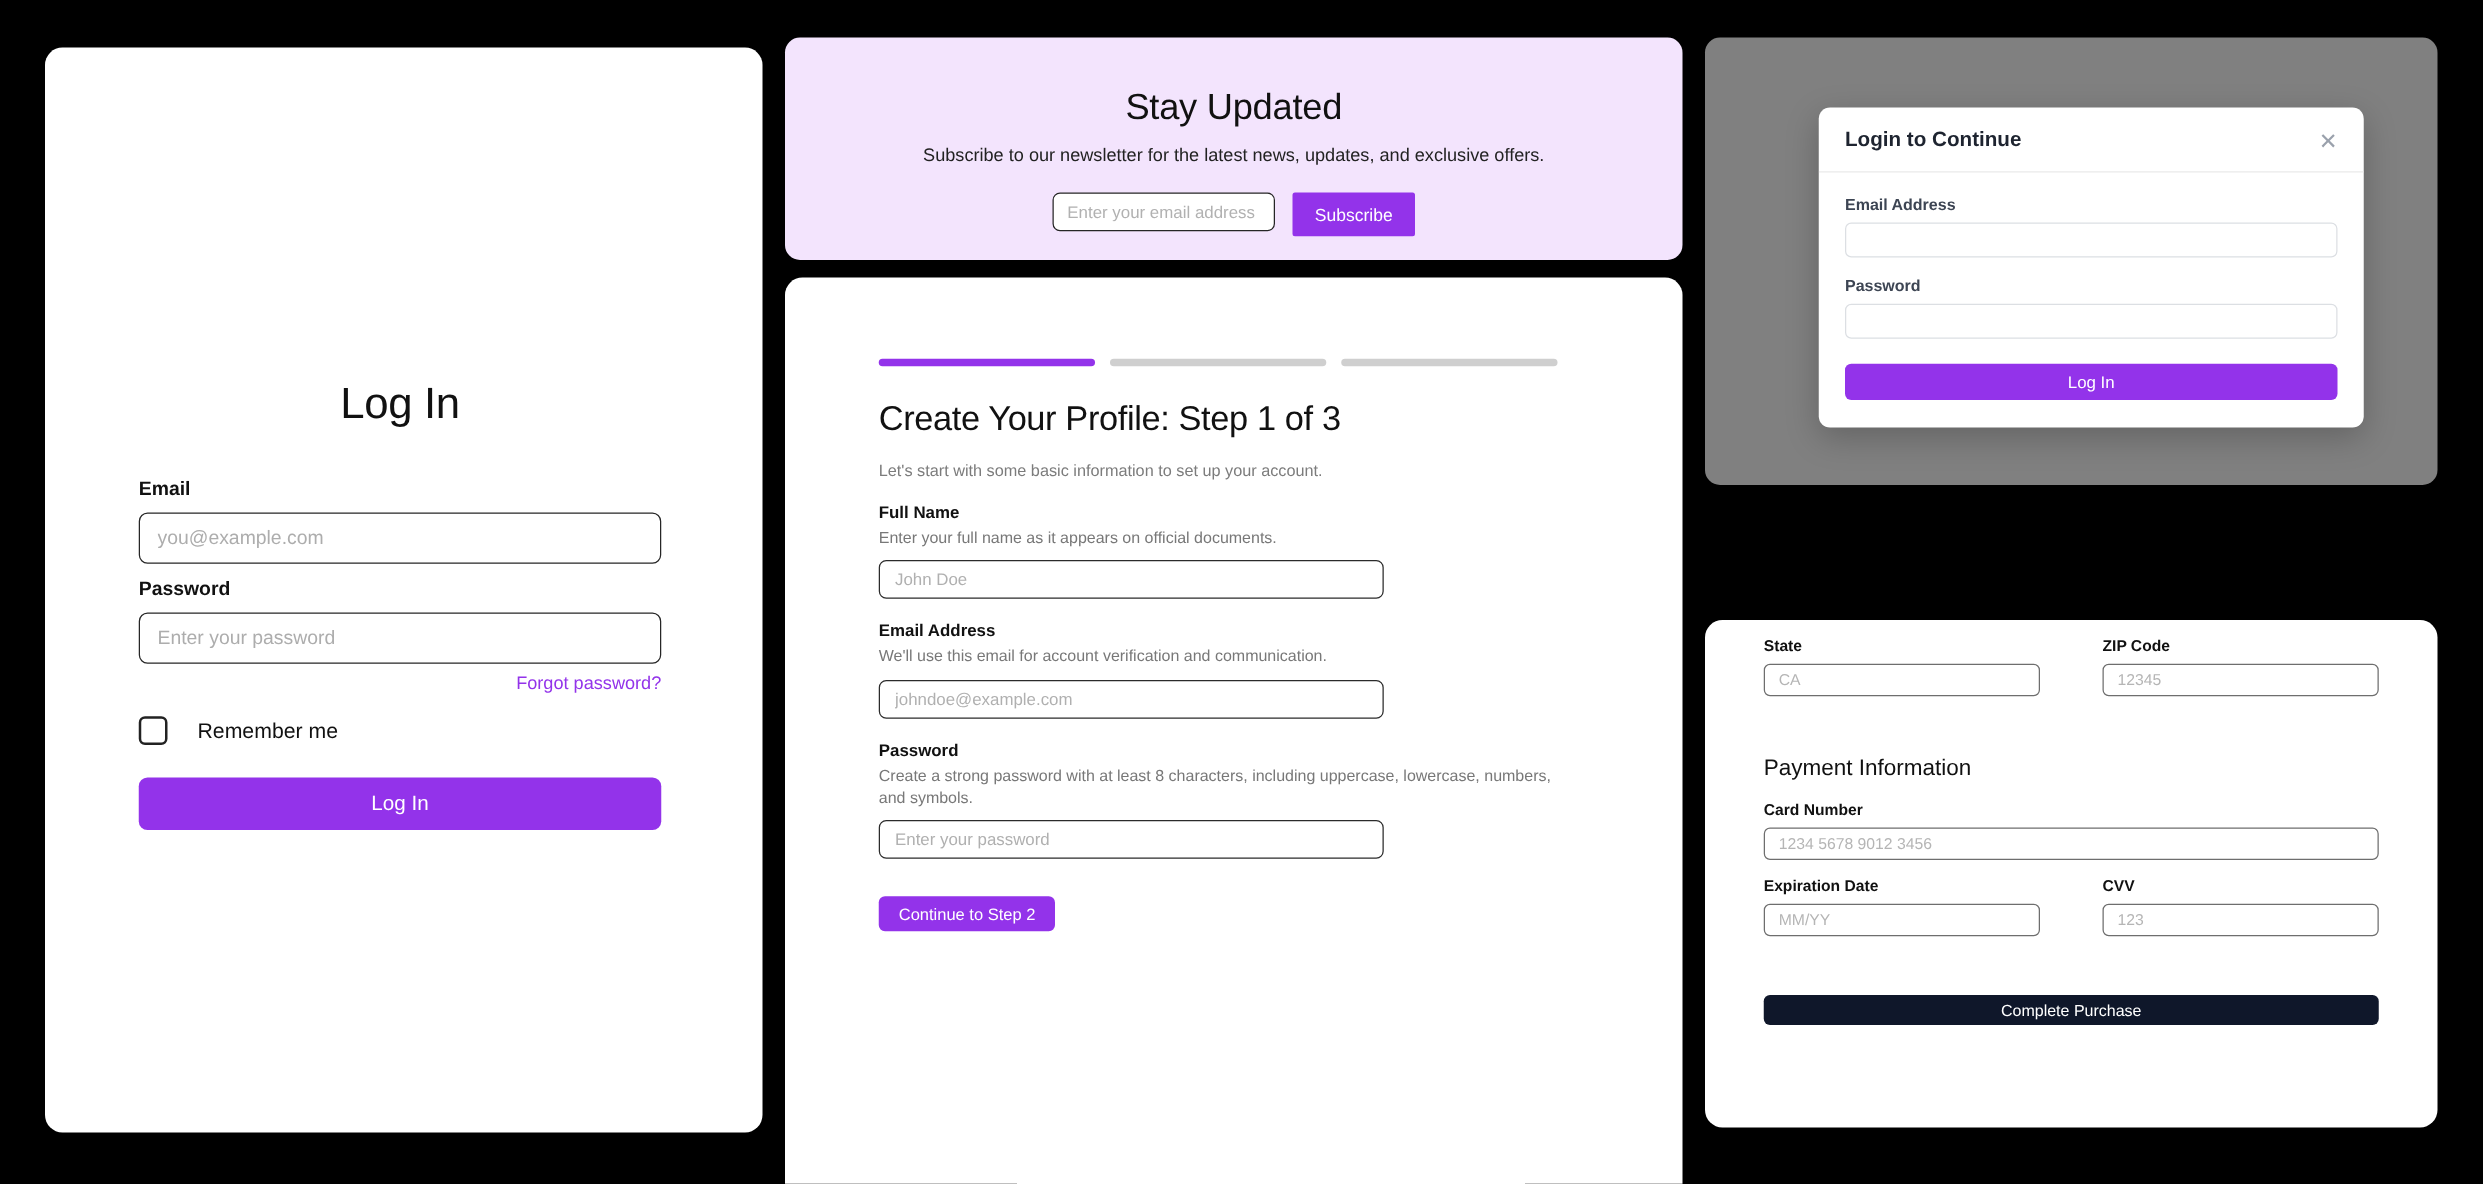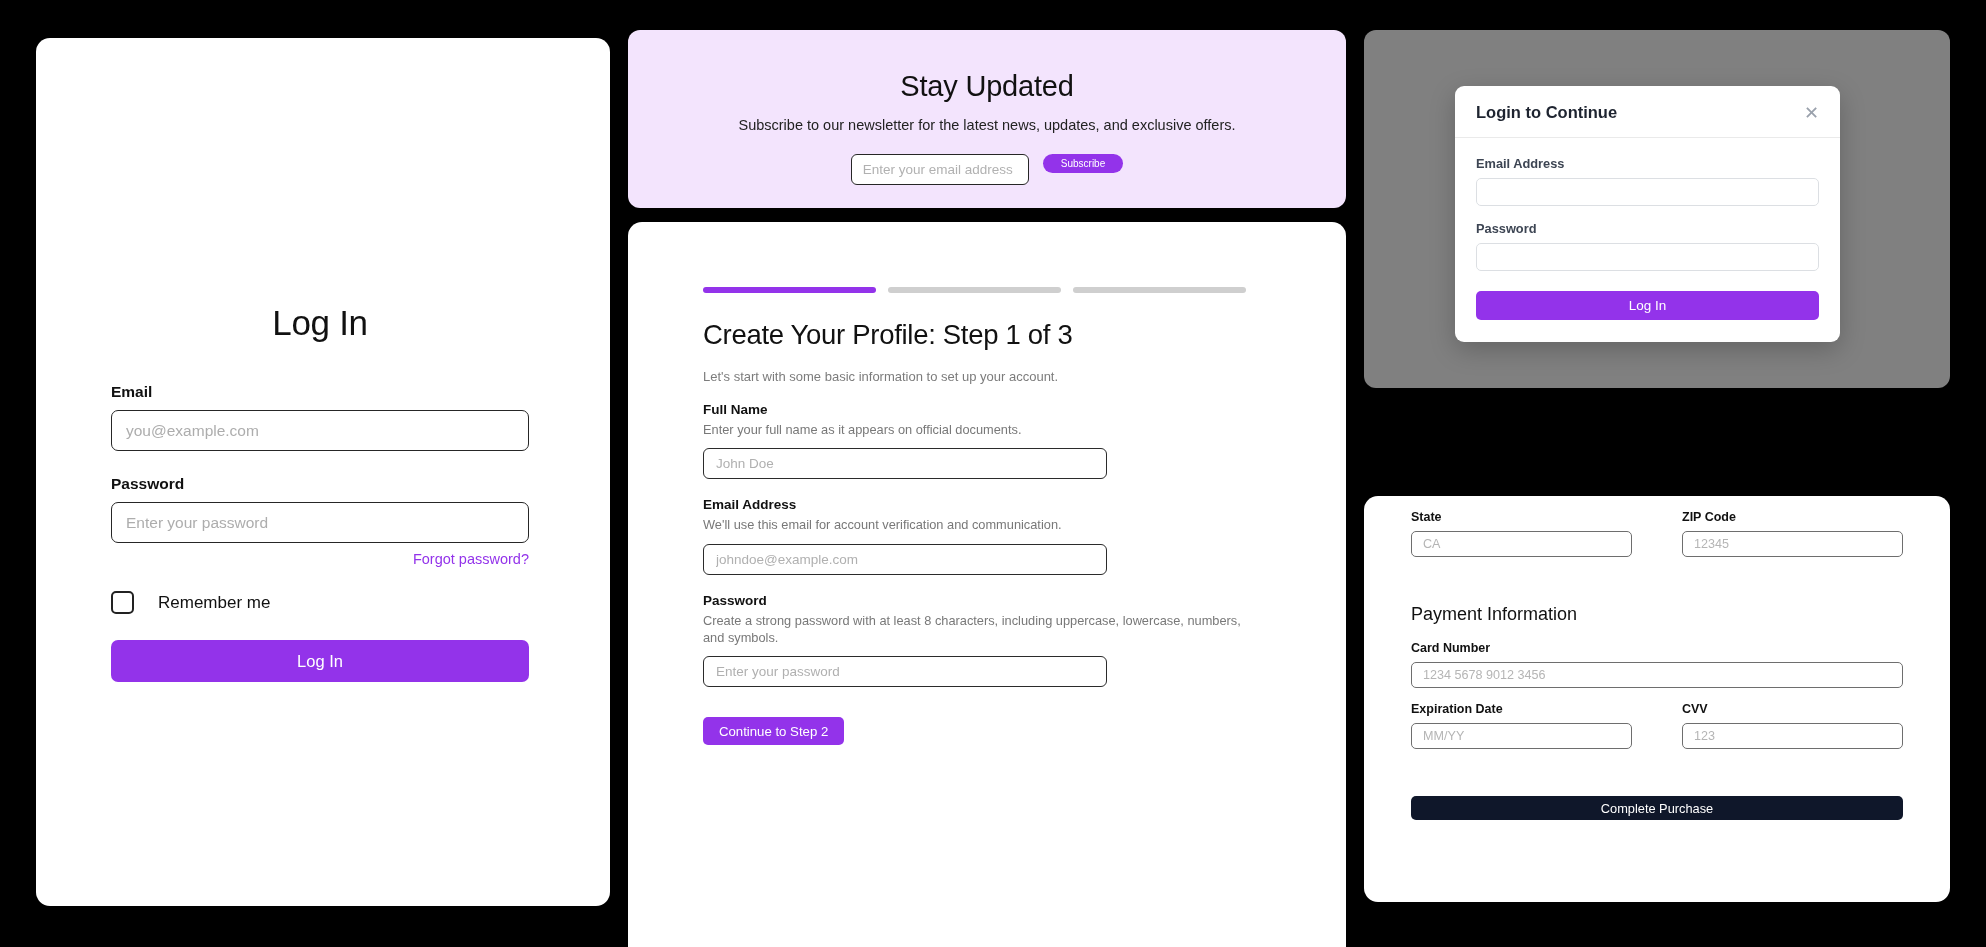--- a/index.html
+++ b/index.html
@@ -33,21 +33,21 @@
     display: block;
   }
   .txtbox {
     width: 100%; height: 41px;
     border: 1.6px solid #262626; border-radius: 7px;
     background: #fff; padding: 0 14px;
     font-family: "Liberation Sans", sans-serif;
     font-size: 15.5px; color: #111;
   }
   .txtbox::placeholder { color: #adadad; }
-  .login-row { margin-bottom: 24px; }
+  .login-row { margin-bottom: 12px; }
   .forgot {
     display: block; text-align: right; margin-top: 8px;
     font-size: 14.5px; color: #9333ea; text-decoration: none;
   }
   .remember-row {
     display: flex; align-items: center; gap: 24px; margin-top: 18px; margin-bottom: 26px;
   }
   .cbox {
     width: 23px; height: 23px; border: 2px solid #222; border-radius: 5px;
     background: #fff; flex: 0 0 auto;
@@ -66,22 +66,22 @@
   .nl-title { font-size: 29px; color: #111; font-weight: 400; letter-spacing: -0.2px; }
   .nl-sub { font-size: 14.5px; color: #222; margin-top: 14px; }
   .nl-form { margin-top: 21px; display: flex; justify-content: center; gap: 14px; }
   .nl-input {
     width: 178px; height: 31px; border: 1.6px solid #262626; border-radius: 6px;
     background: #fff; padding: 0 11px; font-size: 13.5px;
     font-family: "Liberation Sans", sans-serif; color: #be185d;
   }
   .nl-input::placeholder { color: #b1b1b1; }
   .nl-btn {
-    height: 19px; padding: 0 18px; border: none; border-radius: 12px;
-    background: #9333ea; color: #fff; font-size: 10px; cursor: pointer;
+    height: 35px; padding: 0 18px; border: none; border-radius: 2px;
+    background: #9333ea; color: #fff; font-size: 14px; cursor: pointer;
     font-family: "Liberation Sans", sans-serif;
   }
 
   
   #panel-profile { left: 628px; top: 222px; width: 718px; height: 789px; }
   .pf-inner { padding: 65px 100px 0 75px; }
   .progress { display: flex; gap: 12px; }
   .progress .seg { height: 6px; flex: 1; border-radius: 3px; background: #cfcfcf; }
   .progress .seg.active { background: #9333ea; }
   .pf-title {
@@ -102,21 +102,21 @@
   .pf-input::placeholder { color: #b0b0b0; }
   .pf-cta {
     margin-top: 30px; height: 28px; padding: 0 16px;
     background: #9333ea; color: #fff; border: none; border-radius: 5px;
     font-size: 13.2px; cursor: pointer; font-family: "Liberation Sans", sans-serif;
   }
 
   
   #panel-modal { left: 1364px; top: 30px; width: 586px; height: 358px; background: #808080; border-radius: 12px; }
   .modal-card {
-    position: absolute; left: 91px; top: 56px; width: 385px;
+    position: absolute; left: 91px; top: 56px; width: 436px;
     background: #fff; border-radius: 9px;
     box-shadow: 0 8px 26px rgba(0,0,0,0.22);
     overflow: hidden;
   }
   .modal-head {
     display: flex; align-items: center; justify-content: space-between;
     padding: 17px 21px 15px 21px; border-bottom: 1px solid #eaeaea;
   }
   .modal-title { font-size: 16.5px; font-weight: 700; color: #1e2430; }
   .modal-x {

